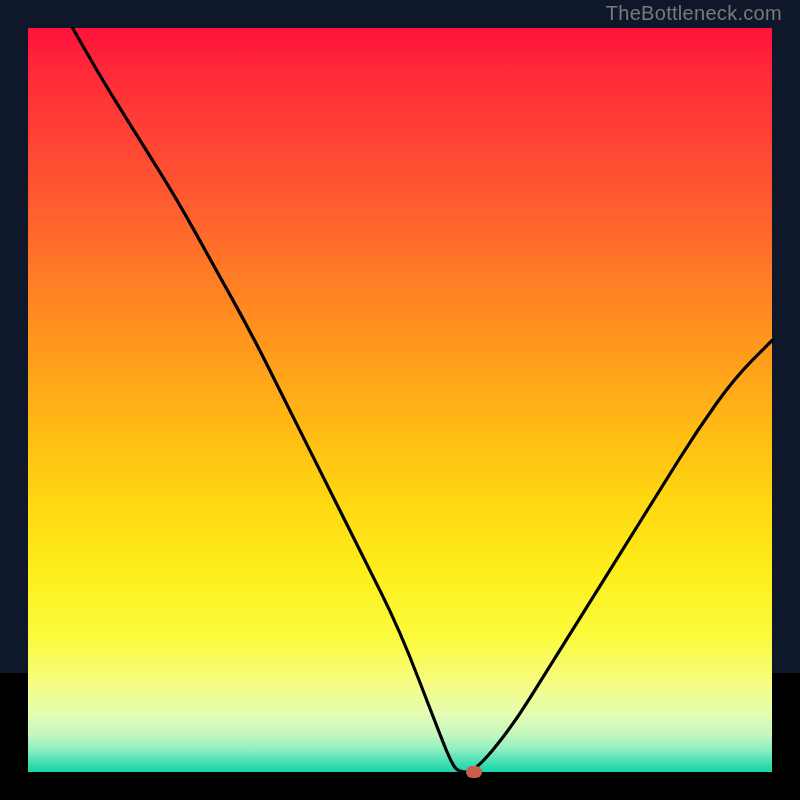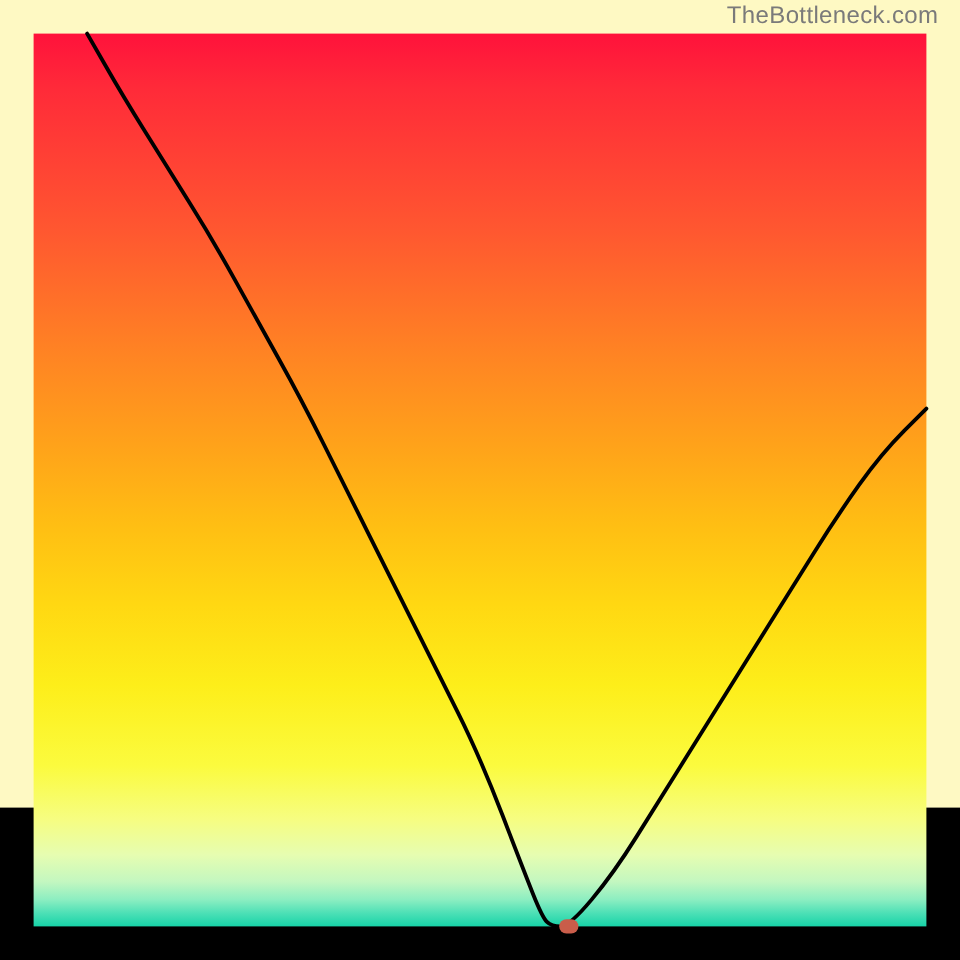--- a/index.html
+++ b/index.html
@@ -10,21 +10,21 @@
     background: #000;
     overflow: hidden;
     font-family: Arial, Helvetica, sans-serif;
   }
   .frame {
     position: absolute;
     top: 0;
     left: 0;
     width: 800px;
     height: 673px;
-    background: #fef9c3;
+    background: #0f172a;
   }
   .watermark {
     position: absolute;
     top: 2px;
     right: 18px;
     color: #7a7a7a;
     font-size: 20px;
     letter-spacing: 0.3px;
     font-weight: 400;
   }

